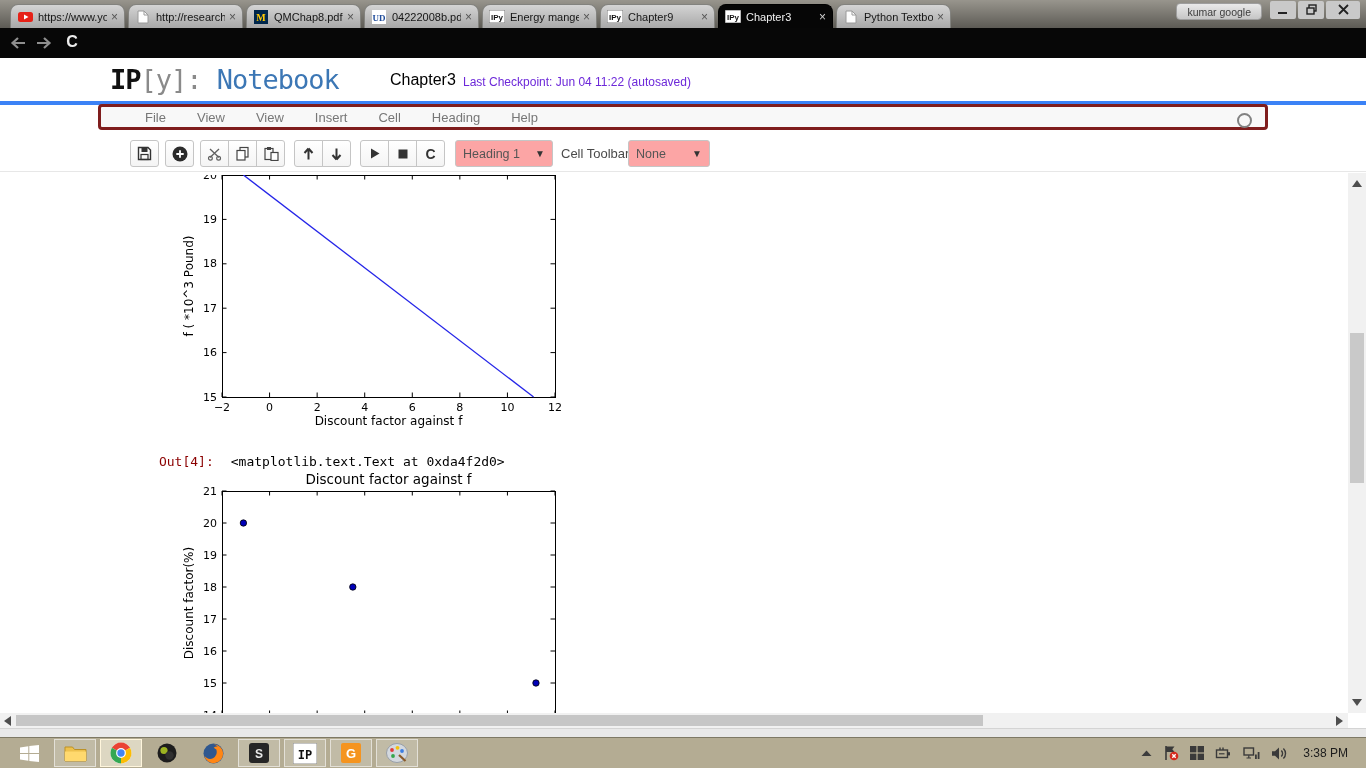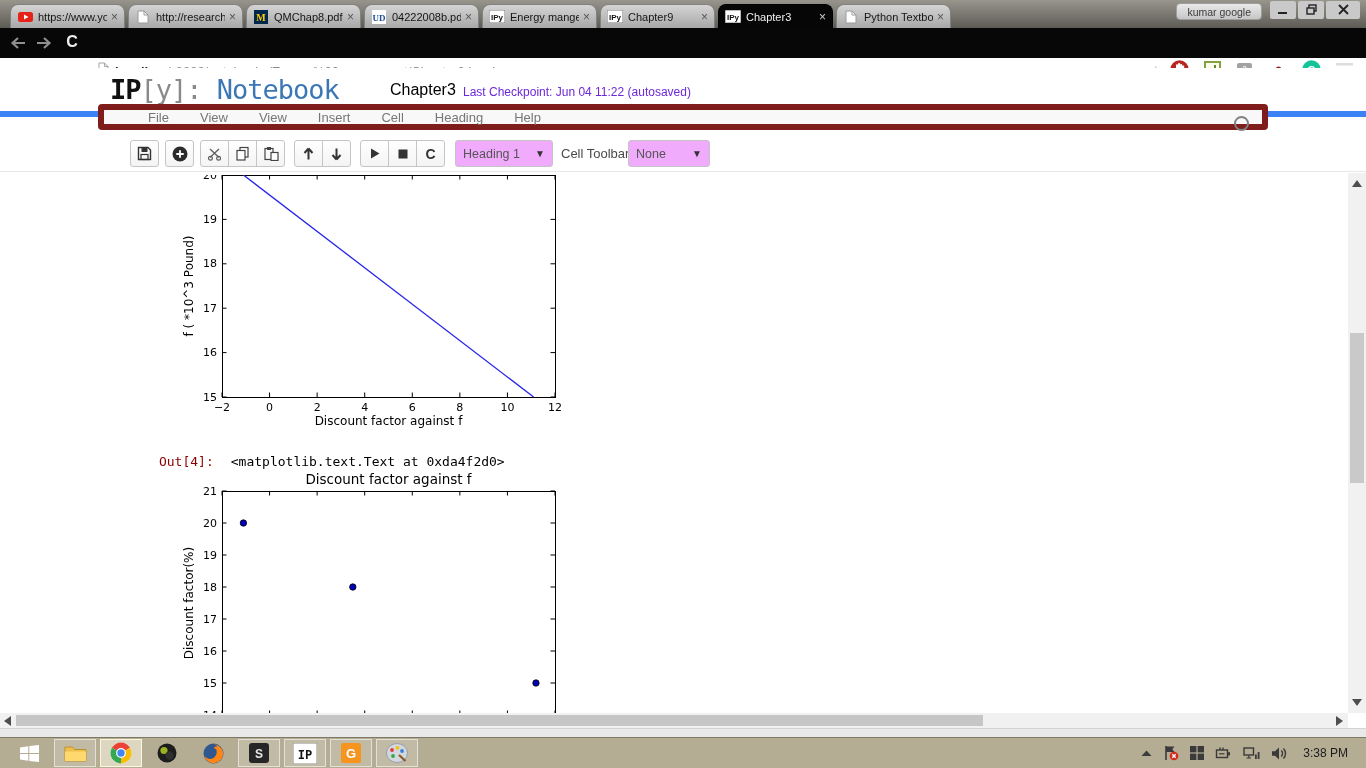--- a/index.html
+++ b/index.html
@@ -29,45 +29,45 @@
   .reloadC{font-size:16px;font-weight:bold;color:#ececec;font-family:"Liberation Sans",sans-serif;}
   .urlfield{position:absolute;left:92px;top:32px;width:1076px;height:22px;background:#fff;
     border-radius:3px;display:flex;align-items:center;padding:0 6px;box-sizing:border-box;}
   .urltext{font-size:13px;color:#8a8a8a;margin-left:6px;white-space:nowrap;flex:1 1 auto;overflow:hidden;}
   .urltext b{color:#1d1d1d;font-weight:bold;}
   .urlstar{font-size:14px;color:#8d8d8d;flex:0 0 auto;}
   .extrow{position:absolute;top:33px;display:flex;align-items:center;gap:13px;}
   .extbtn{width:20px;height:20px;display:flex;align-items:center;justify-content:center;}
   
   .nbheader{position:absolute;left:0;top:58px;width:1366px;height:43px;background:#fff;
-    border-bottom:6px solid #3b82f6;margin-top:10px;}
+    border-bottom:4px solid #3b82f6;}
   .logo{position:absolute;left:110px;top:6px;font-family:"DejaVu Sans Mono",monospace;
     font-size:27px;letter-spacing:-1px;white-space:nowrap;}
   .logo .lp1{color:#111;font-weight:bold;}
   .logo .lp2{color:#8a8a8a;}
   .logo .lp3{color:#3c77b5;}
   .nbtitle{position:absolute;left:390px;top:13px;font-size:16px;color:#000;font-weight:500;}
   .nbcheckpoint{position:absolute;left:463px;top:17px;font-size:12px;color:#6d28d9;}
   
   .menurow{position:absolute;left:98px;top:104px;width:1170px;height:26px;background:#f8f8f8;
-    border:6px solid #7f1d1d;border-radius:4px;box-sizing:border-box;display:flex;align-items:center;}
+    border:3px solid #7f1d1d;border-radius:4px;box-sizing:border-box;display:flex;align-items:center;}
   .menuitem{font-size:13px;color:#777;margin-right:31px;cursor:default;}
   .menuitem:first-child{margin-left:44px;}
   .kernelcircle{position:absolute;right:13px;top:6px;width:11px;height:11px;border:2px solid #828282;
     border-radius:50%;}
   
   .toolwrap{position:absolute;left:0;top:133px;width:1366px;height:39px;background:#fff;
     border-bottom:1px solid #e7e7e7;box-sizing:border-box;}
   .tgroup{position:absolute;top:7px;display:flex;}
   .tbtn{width:29px;height:27px;background:linear-gradient(#ffffff,#f4f4f4);border:1px solid #c5c5c5;
     display:flex;align-items:center;justify-content:center;box-sizing:border-box;margin-left:-1px;}
   .tbtn:first-child{border-radius:3px 0 0 3px;margin-left:0;}
   .tbtn:last-child{border-radius:0 3px 3px 0;}
   .tbtn:only-child{border-radius:3px;}
-  .selectbox{position:absolute;top:7px;height:27px;background:#f0abfc;border:1px solid #c5c5c5;
+  .selectbox{position:absolute;top:7px;height:27px;background:#fca5a5;border:1px solid #c5c5c5;
     border-radius:3px;box-sizing:border-box;display:flex;align-items:center;justify-content:space-between;
     padding:0 7px;font-size:12.5px;color:#555;}
   .tlabel2{position:absolute;top:13px;font-size:13px;color:#4a4a4a;}
   .caret{color:#333;font-size:10px;margin-left:8px;}
   
   .content{position:absolute;left:0;top:175px;width:1348px;height:538px;background:#fff;overflow:hidden;}
   .outrow{position:absolute;left:112px;top:264px;font-family:"DejaVu Sans Mono",monospace;font-size:13px;
     white-space:pre;}
   .outprompt{color:#8b0000;margin-right:17px;}
   .outvalue{color:#000;}

